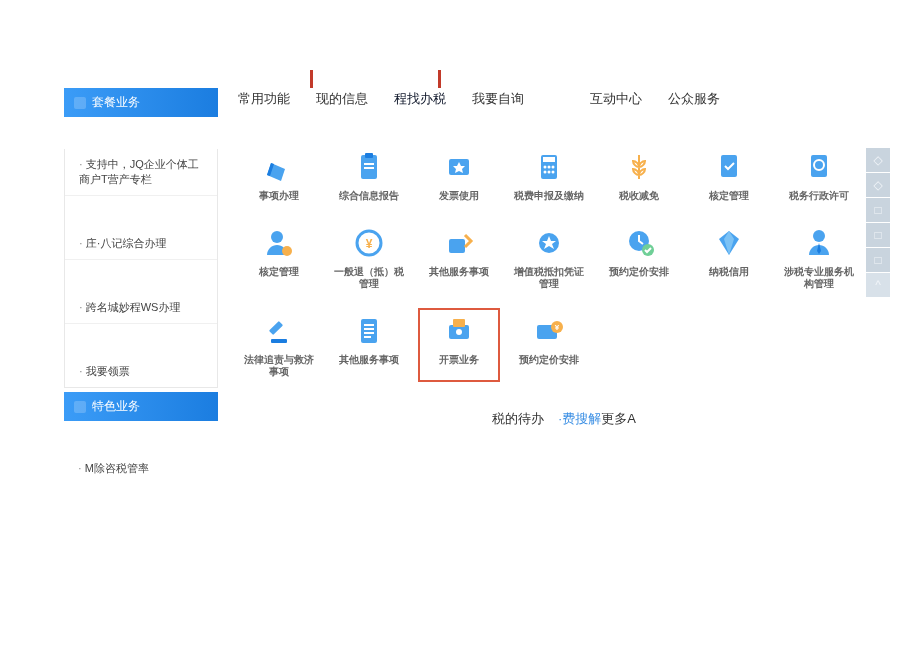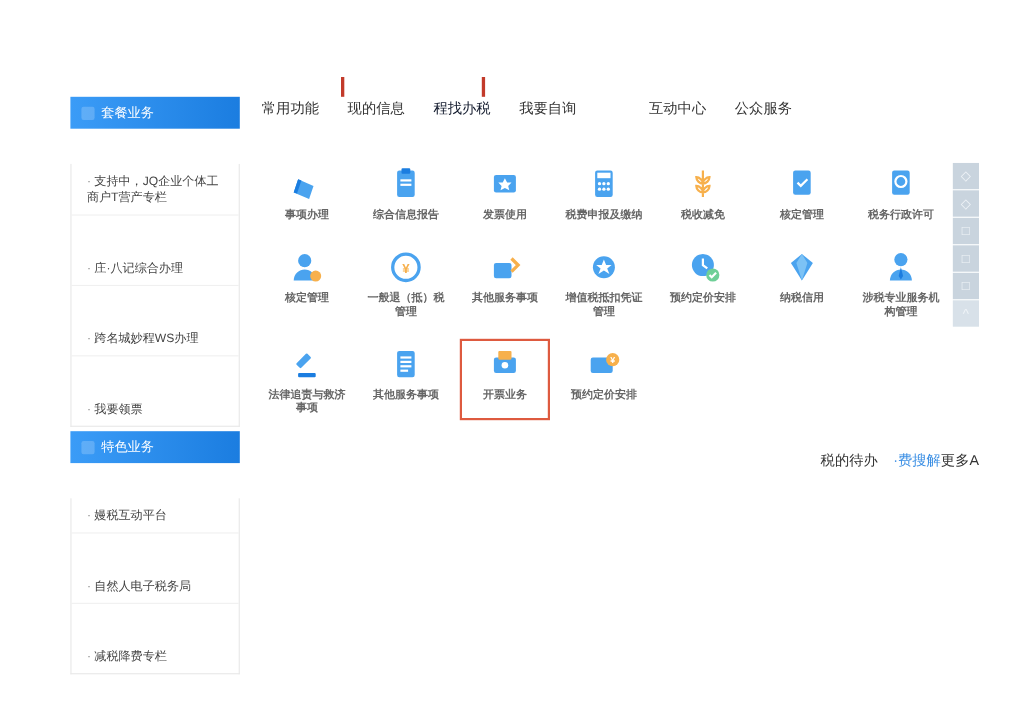--- a/index.html
+++ b/index.html
@@ -18,21 +18,21 @@
     .tabs { display: flex; gap: 26px; font-size: 13px; color: #333; margin-bottom: 32px; align-items: center; }
     .tab { position: relative; padding: 2px 0 4px; cursor: pointer; }
     .tab.active { color: #0f172a; }
     .red-bar { width: 3px; height: 18px; background: #c23a2a; position: absolute; top: -18px; }
     .grid { display: grid; grid-template-columns: repeat(7, 82px); gap: 14px 8px; }
     .cell { display: flex; flex-direction: column; align-items: center; gap: 4px; cursor: pointer; padding: 4px 2px; font-weight: bold; }
     .cell.highlight { outline: 2px solid #de5a3f; outline-offset: -2px; }
     .icon-box { width: 38px; height: 38px; display: flex; align-items: center; justify-content: center; filter: blur(0.3px); }
     .icon-box svg { width: 36px; height: 36px; }
     .cell-label { font-size: 10px; color: #666; text-align: center; line-height: 1.2; max-width: 76px; word-break: break-all; }
-    .bottom-bar { margin-top: 28px; display: flex; justify-content: flex-end; font-size: 13px; }
+    .bottom-bar { margin-top: 28px; display: flex; justify-content: center; font-size: 13px; }
     .bottom-left { display: flex; gap: 14px; }
     .bottom-left .b1 { color: #333; }
     .bottom-left .b2 { color: #3b8fe4; }
     .bottom-right { color: #333; }
     .float-toolbar { position: fixed; top: 148px; right: 30px; width: 24px; display: flex; flex-direction: column; }
     .ft-btn { width: 24px; height: 24px; background: #c9d4de; margin-bottom: 1px; display: flex; align-items: center; justify-content: center; color: #f0f4f8; font-size: 12px; cursor: pointer; }
     .ft-btn:last-child { background: #d8e1e9; }
   </style>
 </head>
 <body>
@@ -49,25 +49,20 @@
         <div class="side-item">庄·八记综合办理</div>
         <div class="side-item">跨名城妙程WS办理</div>
         <div class="side-item">我要领票</div>
       </div>
     </div>
     <div class="panel panel2">
       <div class="panel-header">
         <span class="ico"></span>
         <span>特色业务</span>
       </div>
-      <div class="panel-body">
-        <div class="side-item">嫚税互动平台</div>
-        <div class="side-item">自然人电子税务局</div>
-        <div class="side-item">减税降费专栏</div>
-      </div>
     </div>
     <div class="side-item no-border">M除咨税管率</div>
   </aside>
 
   <main class="main">
     <div class="tabs">
       <div class="tab">常用功能</div>
       <div class="tab" style="position:relative">
         <span class="red-bar" style="left:-6px"></span>
         <span>现的信息</span>

